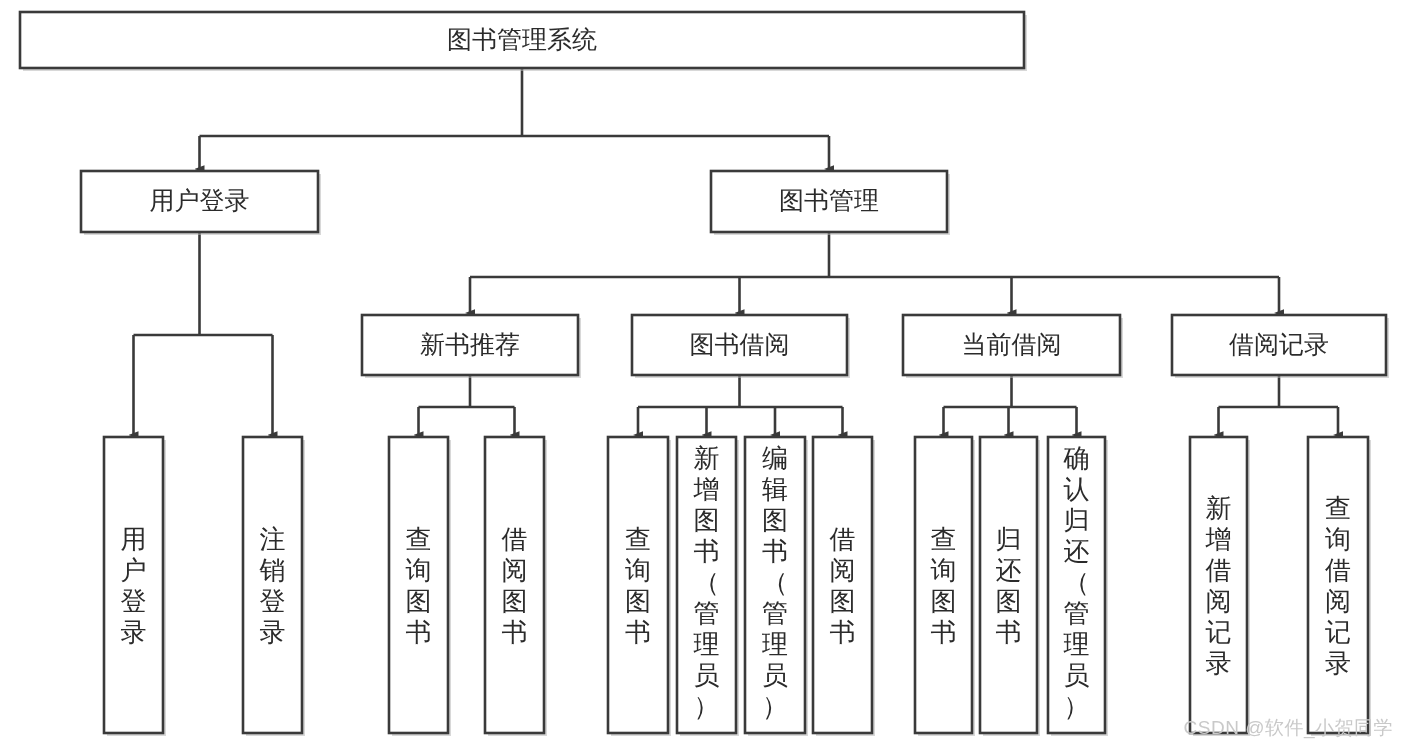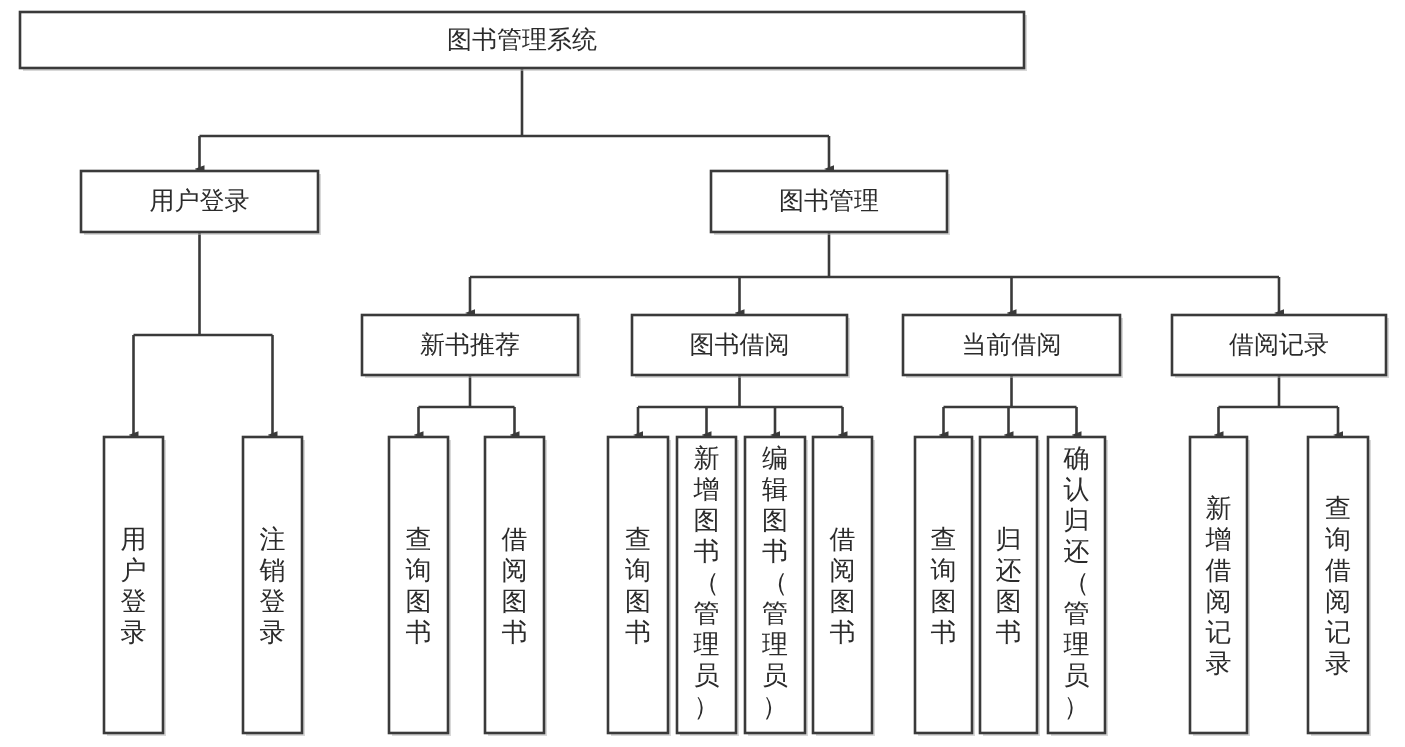--- a/index.html
+++ b/index.html
@@ -205,13 +205,14 @@
           <rect x="1190" y="437" width="57" height="296" class="node-box"></rect>
           <text x="1218.5" class="leaf-label"><tspan x="1218.5" y="517">新</tspan><tspan x="1218.5" y="548">增</tspan><tspan x="1218.5" y="579">借</tspan><tspan x="1218.5" y="610">阅</tspan><tspan x="1218.5" y="641">记</tspan><tspan x="1218.5" y="672">录</tspan></text>
         </g>
         <g>
           <rect x="1311" y="440" width="60" height="296" class="node-shadow"></rect>
           <rect x="1308" y="437" width="60" height="296" class="node-box"></rect>
           <text x="1338" class="leaf-label"><tspan x="1338" y="517">查</tspan><tspan x="1338" y="548">询</tspan><tspan x="1338" y="579">借</tspan><tspan x="1338" y="610">阅</tspan><tspan x="1338" y="641">记</tspan><tspan x="1338" y="672">录</tspan></text>
         </g>
       </g>
   </svg>
+  <div class="watermark">CSDN @软件_小贺同学</div>
 </div>
 
 </body></html>

